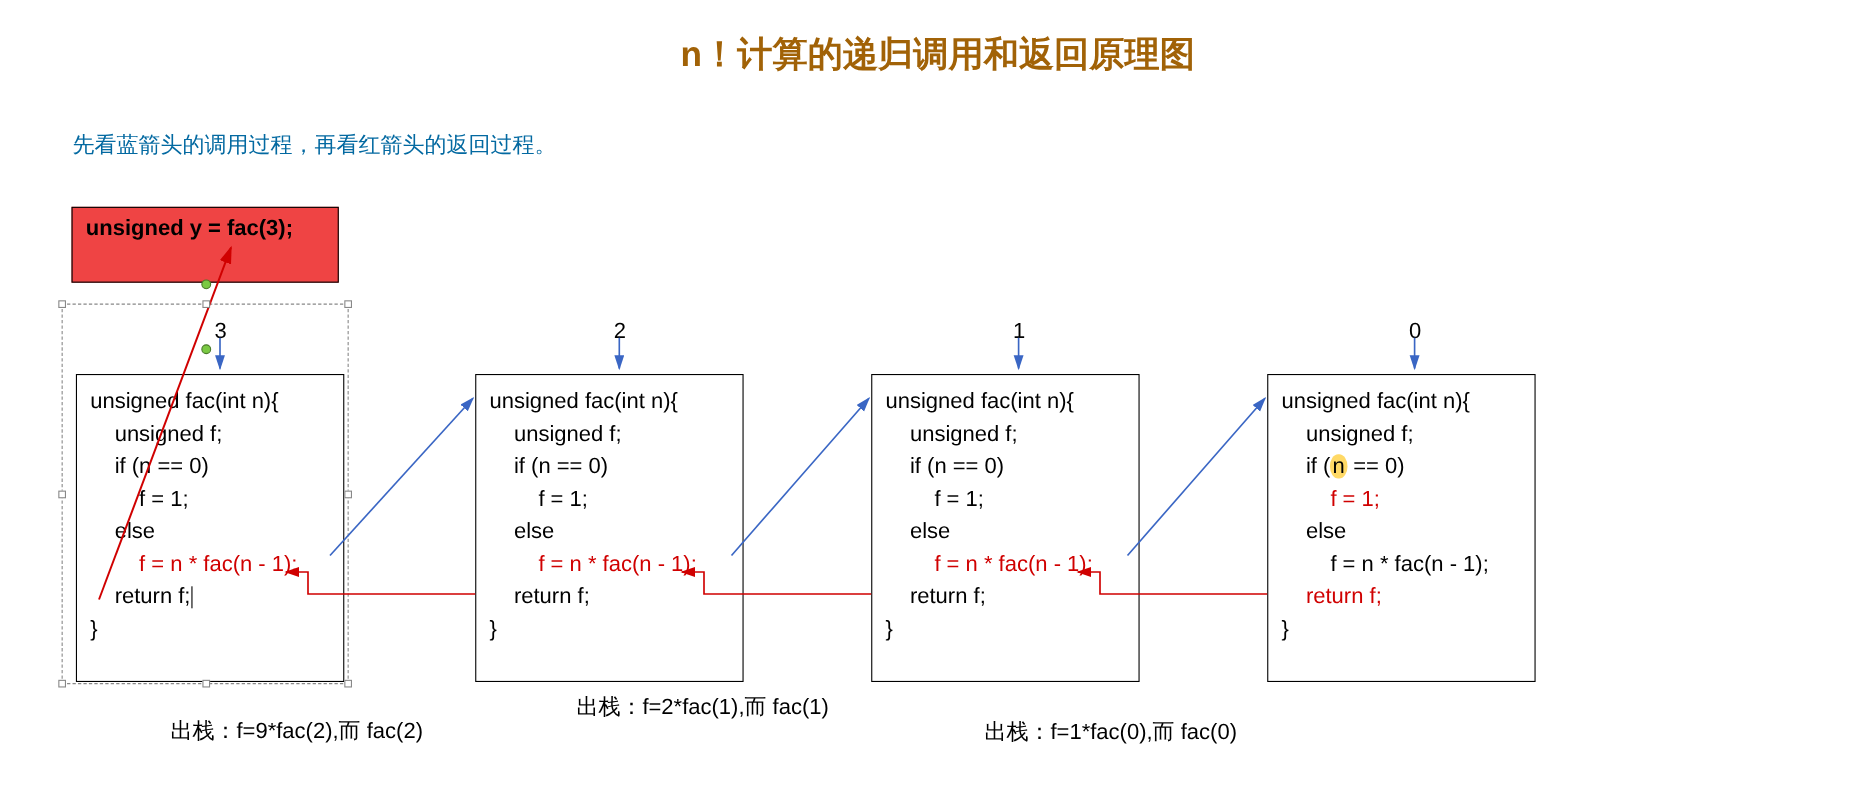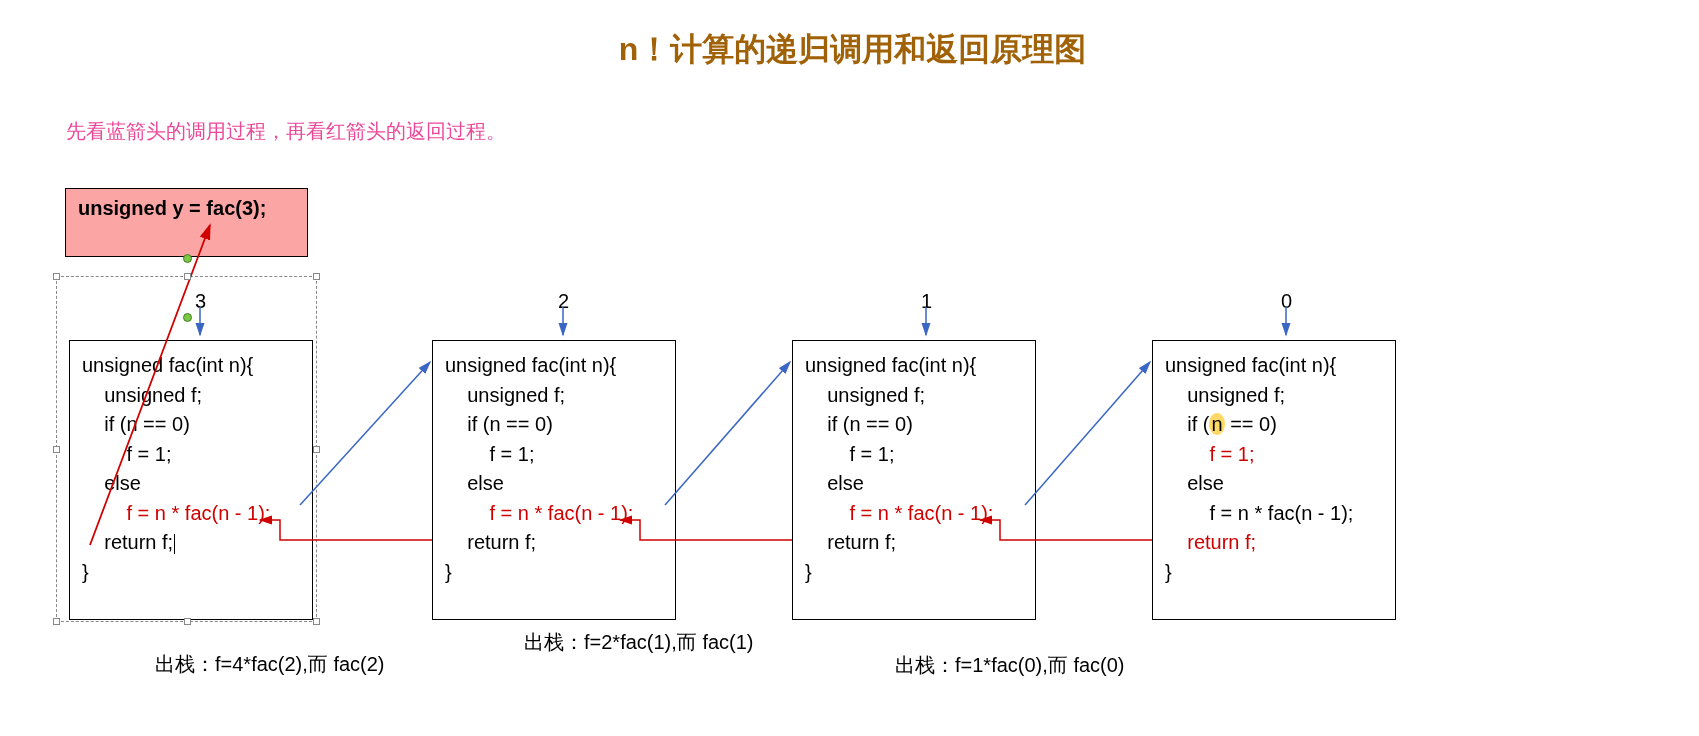--- a/index.html
+++ b/index.html
@@ -21,30 +21,30 @@
     text-align: center;
     font-size: 32px;
     font-weight: bold;
     color: #a16207;
   }
   .subtitle {
     position: absolute;
     top: 118px;
     left: 66px;
     font-size: 20px;
-    color: #ec4899;
+    color: #0369a1;
   }
   .top-box {
     position: absolute;
     top: 188px;
     left: 65px;
     width: 243px;
     height: 69px;
     border: 1.5px solid #000;
-    background: #fca5a5;
+    background: #ef4444;
   }
   .top-box .content {
     padding: 8px 12px;
     font-size: 20px;
     font-weight: bold;
     color: #000;
   }
   .sel-handle {
     position: absolute;
     width: 7px;
@@ -177,21 +177,21 @@
   <div class="code-line">unsigned fac(int n){</div>
   <div class="code-line">    unsigned f;</div>
   <div class="code-line"><span>    if (</span><span class="highlight">n</span><span> == 0)</span></div>
   <div class="code-line red">        f = 1;</div>
   <div class="code-line">    else</div>
   <div class="code-line"><span>        </span><span>f = n * fac(n - 1);</span></div>
   <div class="code-line red">    return f;</div>
   <div class="code-line">}</div>
 </div>
 
-<div class="footer-text" style="left:155px; top:651px;">出栈：f=4*fac(2),而 fac(2)</div>
+<div class="footer-text" style="left:155px; top:651px;">出栈：f=9*fac(2),而 fac(2)</div>
 <div class="footer-text" style="left:524px; top:629px;">出栈：f=2*fac(1),而 fac(1)</div>
 <div class="footer-text" style="left:895px; top:652px;">出栈：f=1*fac(0),而 fac(0)</div>
 
 <svg class="overlay">
   <defs>
     <marker id="arrow-blue" markerWidth="10" markerHeight="10" refX="8" refY="3" orient="auto">
       <path d="M0,0 L0,6 L9,3 z" fill="#3a66c4"></path>
     </marker>
     <marker id="arrow-red" markerWidth="10" markerHeight="10" refX="8" refY="3" orient="auto">
       <path d="M0,0 L0,6 L9,3 z" fill="#d00000"></path>

